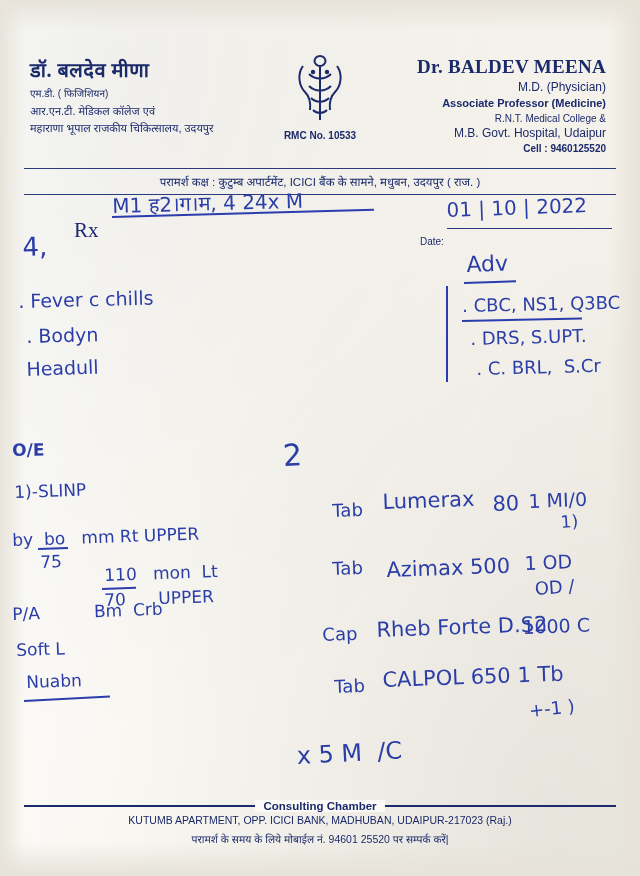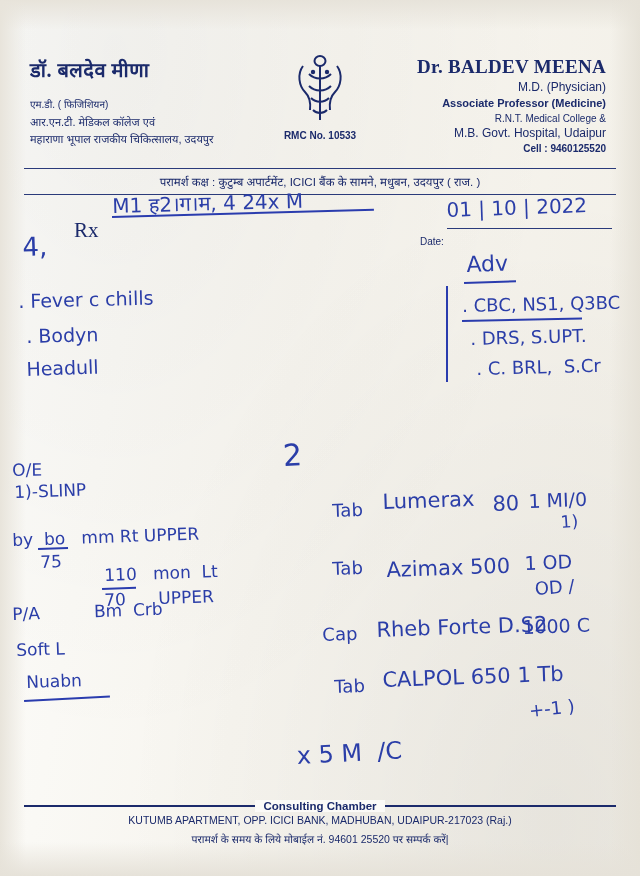--- a/index.html
+++ b/index.html
@@ -22,21 +22,21 @@
   
   .edge-top{position:absolute;left:0;top:0;width:640px;height:30px;background:linear-gradient(180deg,#e7e3da 0%,rgba(251,250,247,0) 100%);}
   .edge-left{position:absolute;left:0;top:0;width:26px;height:876px;background:linear-gradient(90deg,#e8e4db 0%,rgba(251,250,247,0) 100%);}
   .edge-right{position:absolute;right:0;top:0;width:30px;height:876px;background:linear-gradient(270deg,#e6e2d8 0%,rgba(251,250,247,0) 100%);}
   .edge-bottom{position:absolute;left:0;bottom:0;width:640px;height:34px;background:linear-gradient(0deg,#e6e2d9 0%,rgba(251,250,247,0) 100%);}
 
   
   .header{position:absolute;left:0;top:48px;width:640px;height:110px;}
   .hdr-left{position:absolute;left:30px;top:8px;width:230px;text-align:left;color:#1b2a6b;}
   .hdr-left .name{font-family:"Liberation Serif",serif;font-weight:bold;font-size:20px;letter-spacing:.5px;}
-  .hdr-left .l2{font-size:10px;margin-top:14px;}
+  .hdr-left .l2{font-size:10px;margin-top:3px;}
   .hdr-left .l3{font-size:11px;margin-top:4px;}
   .hdr-left .l4{font-size:11px;margin-top:3px;}
   .hdr-left .l5{font-size:11px;margin-top:2px;}
 
   .hdr-right{position:absolute;right:34px;top:8px;width:230px;text-align:right;color:#1b2a6b;}
   .hdr-right .name{font-family:"Liberation Serif",serif;font-weight:bold;font-size:19px;letter-spacing:.3px;}
   .hdr-right .l2{font-size:12px;margin-top:2px;}
   .hdr-right .l3{font-size:11px;font-weight:bold;margin-top:3px;}
   .hdr-right .l4{font-size:10px;margin-top:4px;}
   .hdr-right .l5{font-size:12px;margin-top:2px;}
@@ -145,21 +145,21 @@
   <div class="divider-h" style="left:464px;top:282px;width:52px;transform:rotate(-2deg);transform-origin:left top;"></div>
 
   <div class="divider-v" style="left:446px;top:286px;height:96px;"></div>
 
   <div class="hw" style="left:462px;top:295px;font-size:18px;transform:rotate(-1.2deg);">. CBC, NS1, Q3BC</div>
   <div class="divider-h" style="left:462px;top:320px;width:120px;transform:rotate(-1.2deg);transform-origin:left top;"></div>
 
   <div class="hw" style="left:470px;top:328px;font-size:18px;transform:rotate(-1.5deg);">. DRS, S.UPT.</div>
   <div class="hw" style="left:476px;top:358px;font-size:18px;transform:rotate(-1.5deg);">. C. BRL,  S.Cr</div>
 
-  <div class="hw" style="left:12px;top:460px;font-size:17px;transform:rotate(-1deg);">O/E</div>
+  <div class="hw" style="left:12px;top:440px;font-size:17px;transform:rotate(-1deg);font-weight:bold;">O/E</div>
   <div class="hw" style="left:14px;top:482px;font-size:17px;transform:rotate(-2deg);">1)-SLINP</div>
 
   <div class="hw" style="left:12px;top:530px;font-size:17px;transform:rotate(-2deg);">by  bo   mm Rt UPPER</div>
   <div class="hw" style="left:40px;top:552px;font-size:17px;transform:rotate(-2deg);">75</div>
   <div class="divider-h" style="left:38px;top:548px;width:30px;transform:rotate(-2deg);transform-origin:left top;"></div>
 
   <div class="hw" style="left:104px;top:565px;font-size:17px;transform:rotate(-2deg);">110   mon  Lt</div>
   <div class="divider-h" style="left:102px;top:588px;width:34px;transform:rotate(-2deg);transform-origin:left top;"></div>
   <div class="hw" style="left:104px;top:590px;font-size:17px;transform:rotate(-2deg);">70      UPPER</div>
 

